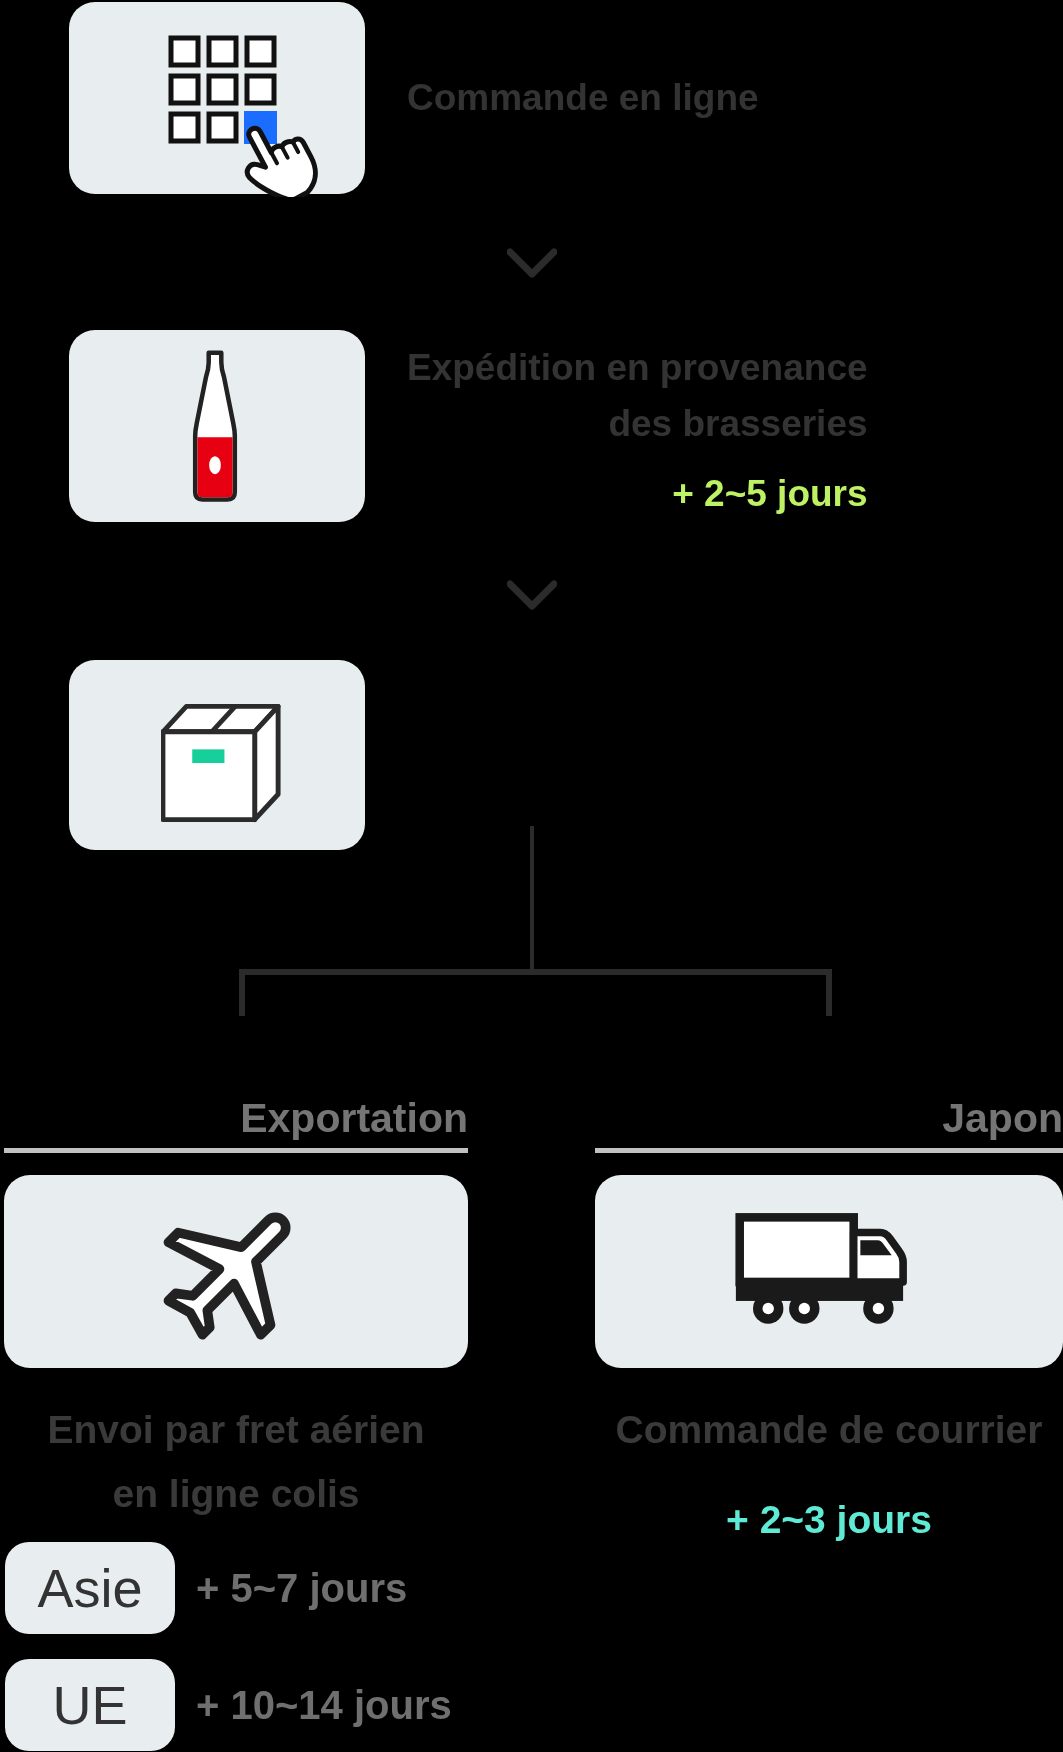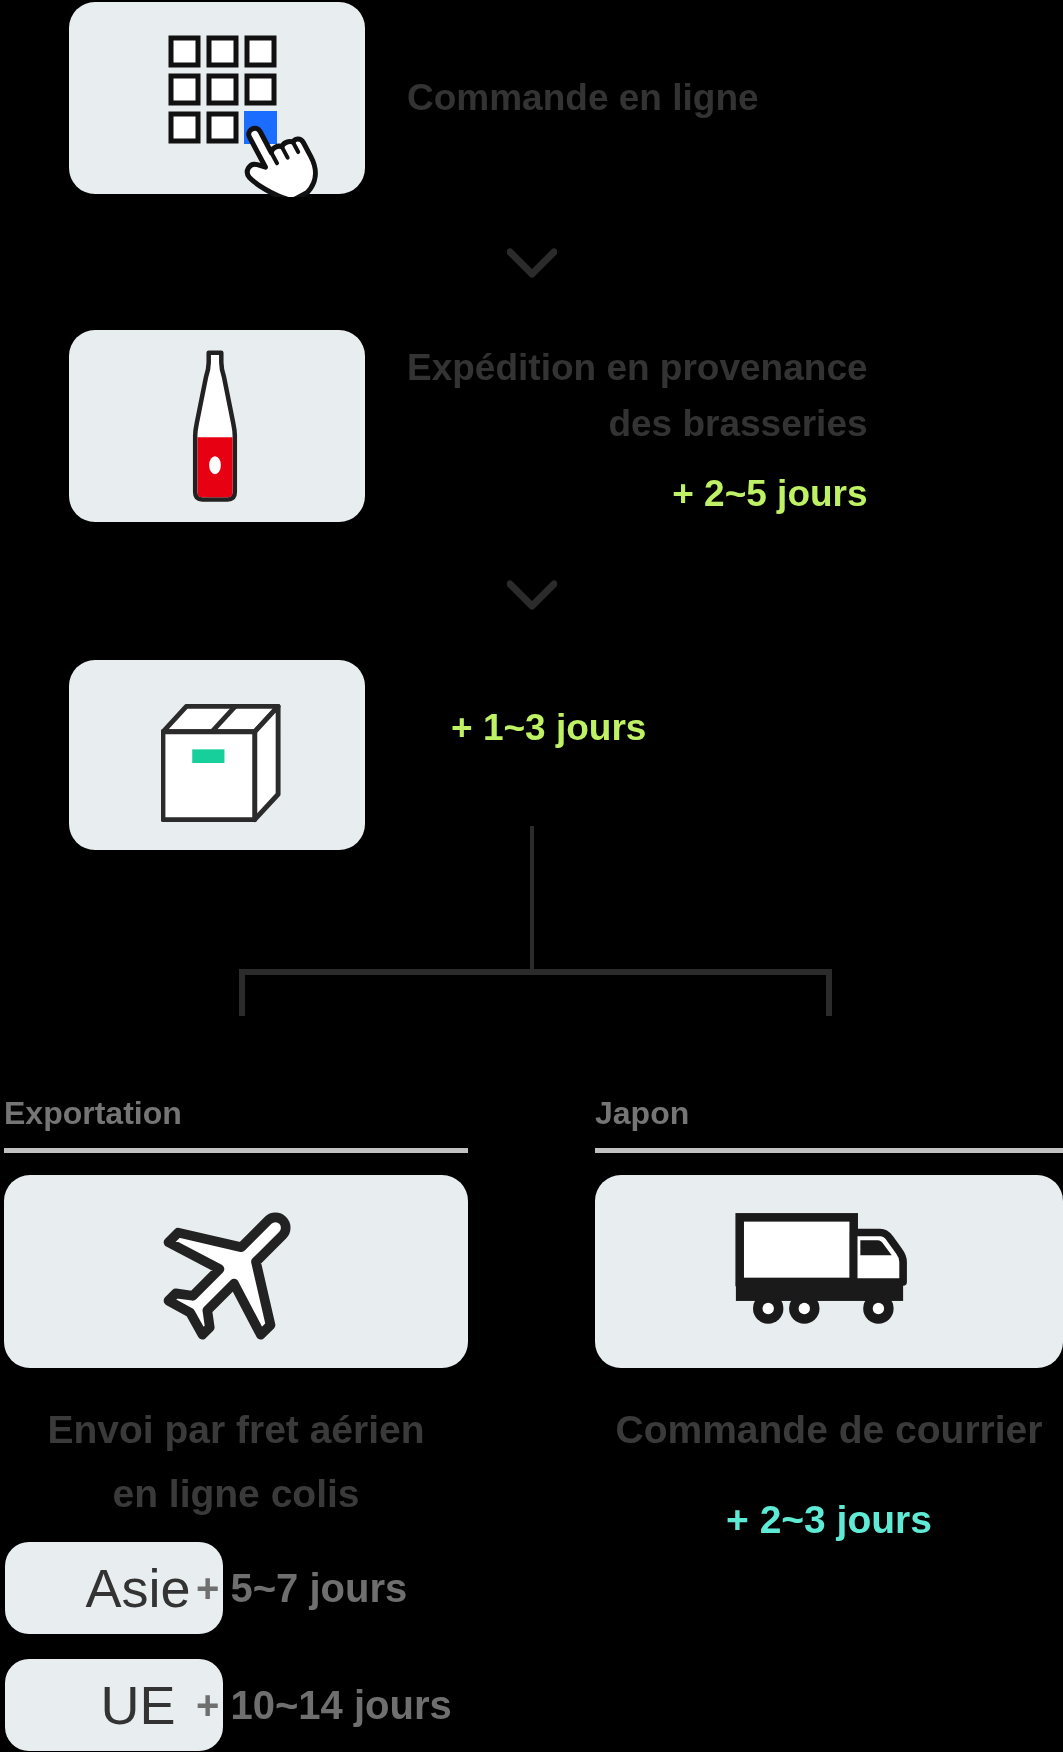--- a/index.html
+++ b/index.html
@@ -3,26 +3,26 @@
 <meta charset="utf-8">
 <style>
   html,body{margin:0;padding:0;background:#000;}
   #page{
     position:relative;width:1063px;height:1752px;background:#000;overflow:hidden;
     font-family:"Liberation Sans", sans-serif;
   }
   .panel{position:absolute;background:#e8edef;border-radius:26px;}
   .step-label{position:absolute;left:407px;color:#333;font-size:37px;font-weight:bold;line-height:56px;text-align:right;}
   .days{color:#bef264;font-weight:bold;margin-left:44px;}
-  .col-label{position:absolute;text-align:left;color:#757575;font-size:32px;font-weight:bold;}
+  .col-label{position:absolute;text-align:right;color:#757575;font-size:41px;font-weight:bold;}
   .underline{position:absolute;height:5px;background:#c1c1c1;}
   .caption{position:absolute;text-align:center;color:#3a3a3a;font-size:39px;font-weight:bold;line-height:64px;}
   .days-big{position:absolute;text-align:center;color:#5eead4;font-size:39px;font-weight:bold;line-height:56px;}
   .badge{position:absolute;width:170px;height:92px;background:#e8edef;border-radius:24px;
-         display:flex;align-items:center;justify-content:center;color:#333;font-size:54px;font-weight:400;padding-left:48px;}
+         display:flex;align-items:center;justify-content:center;color:#333;font-size:54px;font-weight:400;}
   .badge-days{position:absolute;left:196px;color:#6f6f6f;font-size:40px;font-weight:bold;line-height:56px;}
   .conn{position:absolute;background:#2b2b2b;}
   svg{display:block;}
 </style>
 </head>
 <body>
 
 <div id="page">
 
   <div class="panel" style="left:69px;top:2px;width:296px;height:192px;">
@@ -72,21 +72,20 @@
       <g fill="#fff" stroke="#2b2b2b" stroke-width="5" stroke-linejoin="round">
         <polygon points="2,28 26,2 120,2 96,28"></polygon>
         <polygon points="96,28 120,2 120,92 96,118"></polygon>
         <polygon points="2,28 96,28 96,118 2,118"></polygon>
       </g>
       <line x1="52" y1="28" x2="76" y2="2" stroke="#2b2b2b" stroke-width="5"></line>
       <rect x="32" y="46" width="33" height="14" fill="#17cf9a"></rect>
     </svg>
   </div>
   <div class="step-label" style="top:692px;">
-    <div class="days" style="margin-top:8px;">+ 1~3 jours</div>
   </div>
 
   <div class="conn" style="left:530px;top:826px;width:4px;height:143px;"></div>
   <div class="conn" style="left:239px;top:969px;width:593px;height:6px;"></div>
   <div class="conn" style="left:239px;top:969px;width:6px;height:47px;"></div>
   <div class="conn" style="left:826px;top:969px;width:6px;height:47px;"></div>
 
   <div class="col-label" style="left:4px;top:1095px;width:464px;">Exportation</div>
   <div class="underline" style="left:4px;top:1148px;width:464px;"></div>
   <div class="panel" style="left:4px;top:1175px;width:464px;height:193px;">

